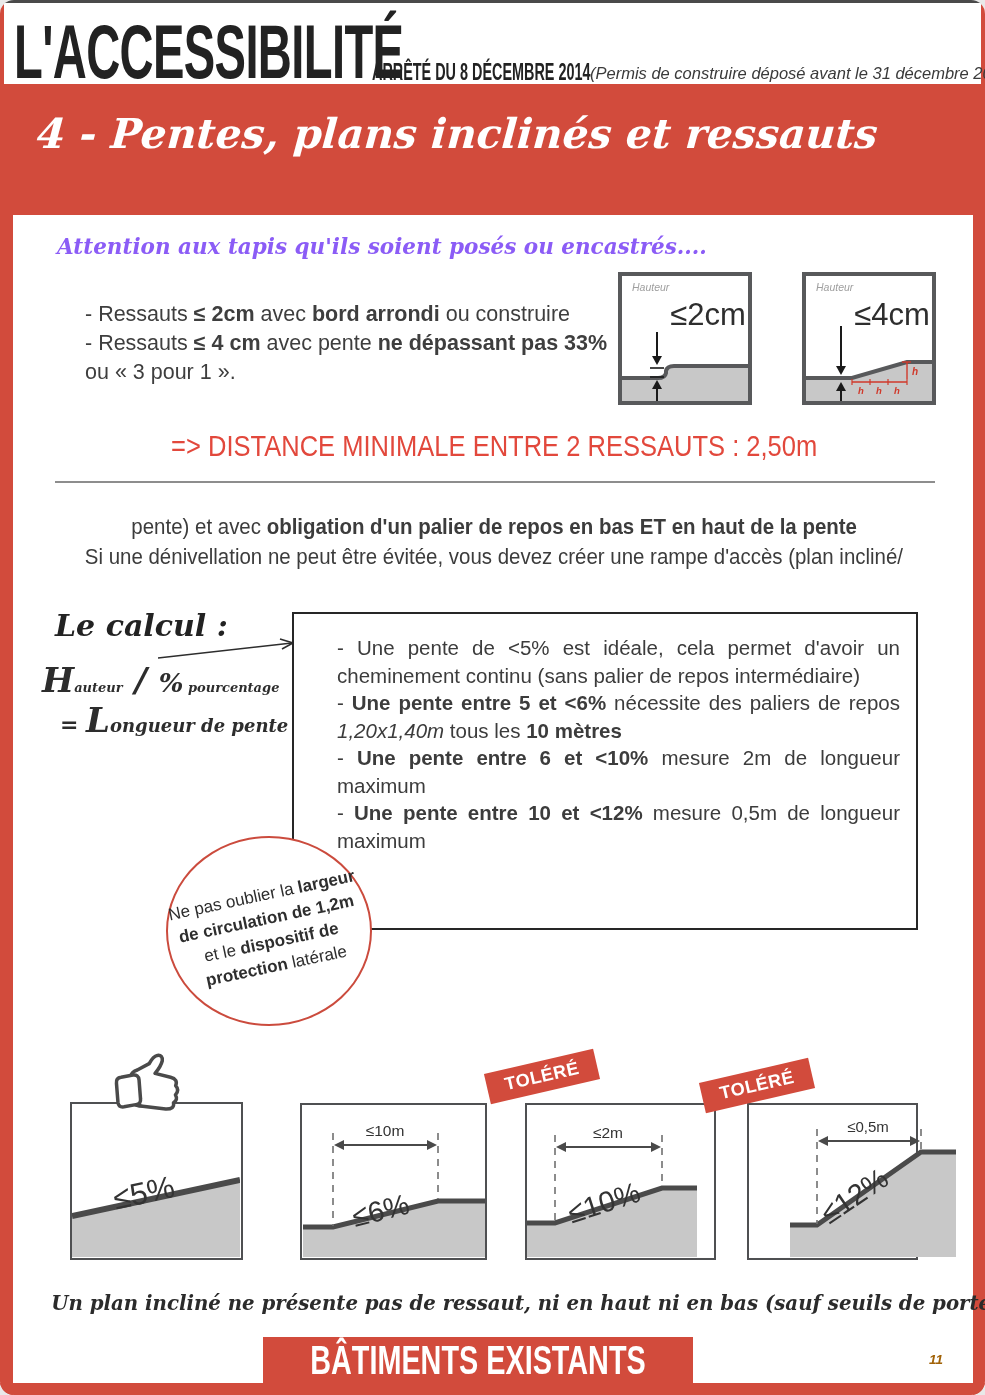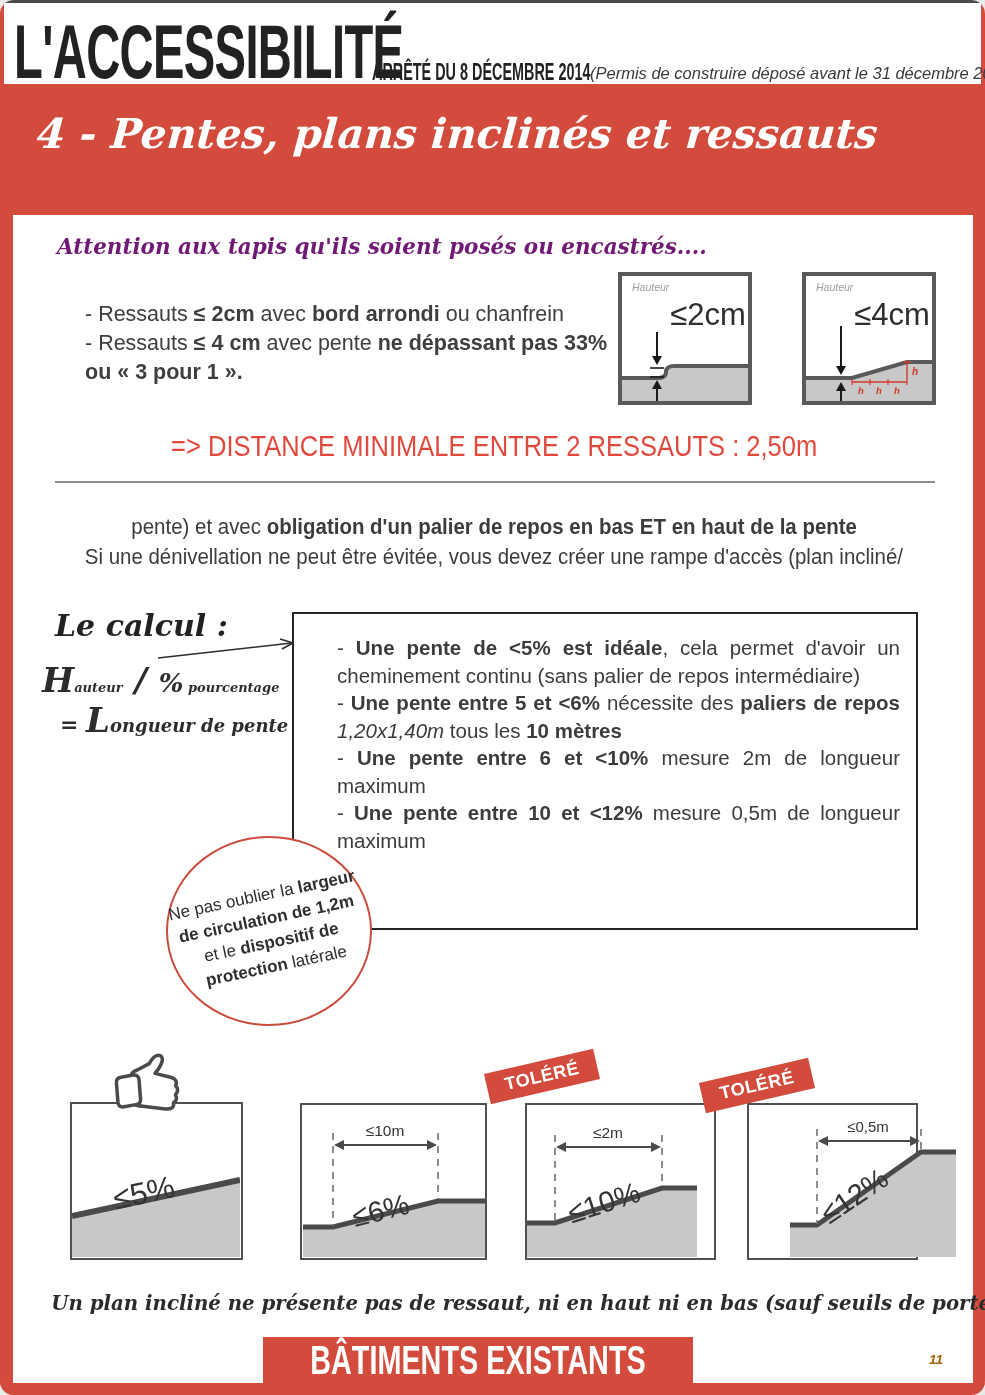--- a/index.html
+++ b/index.html
@@ -12,21 +12,21 @@
   
   .main-title{left:14px;top:8px;font-size:76px;font-weight:bold;color:#222;
               letter-spacing:-1px;transform:scaleX(.62);transform-origin:left top;white-space:nowrap;}
   .decree{left:372px;top:58px;font-size:24px;font-weight:bold;color:#222;
           transform:scaleX(.60);transform-origin:left top;white-space:nowrap;}
   .decree-note{left:590px;top:64px;font-size:16.5px;font-style:italic;color:#3a3a3a;white-space:nowrap;}
 
   .banner{left:13px;top:84px;width:972px;height:131px;}
   .banner-text{left:24px;top:26px;font-size:41px;color:#fff;transform:skewX(-4deg);white-space:nowrap;}
 
-  .attention{left:57px;top:234px;font-size:21.5px;color:#701a75;white-space:nowrap;font-style:italic;}
+  .attention{left:57px;top:234px;font-size:21.5px;color:#8b5cf6;white-space:nowrap;font-style:italic;}
   .ressaut-lines{left:85px;top:300px;font-size:21.5px;line-height:29px;color:#3e3e3e;white-space:nowrap;}
 
   .hbox{border:4px solid #58595b;background:#fff;width:134px;height:133px;box-sizing:border-box;}
   svg text{font-family:"Liberation Sans",sans-serif;}
 
   .distance-wrap{left:15px;top:430px;width:958px;text-align:center;}
   .distance{display:inline-block;font-size:29px;color:#e2483c;transform:scaleX(.88);white-space:nowrap;}
 
   .divider{left:55px;top:481px;width:880px;height:2px;background:#8d8d8d;}
 
@@ -75,23 +75,23 @@
   <div class="abs main-title">L'ACCESSIBILITÉ</div>
   <div class="abs decree">ARRÊTÉ DU 8 DÉCEMBRE 2014</div>
   <div class="abs decree-note">(Permis de construire déposé avant le 31 décembre 2006)</div>
 
   <div class="abs red banner">
     <div class="abs banner-text script">4 - Pentes, plans inclinés et ressauts</div>
   </div>
 
   <div class="abs attention script">Attention aux tapis qu'ils soient posés ou encastrés....</div>
   <div class="abs ressaut-lines">
-    <div><span>- Ressauts </span><span style="font-weight: bold;">≤ 2cm</span><span> avec </span><span style="font-weight: bold;">bord arrondi</span><span> ou chanfrein</span></div>
+    <div><span>- Ressauts </span><span style="font-weight: bold;">≤ 2cm</span><span> avec </span><span style="font-weight: bold;">bord arrondi</span><span> ou construire</span></div>
     <div><span>- Ressauts </span><span style="font-weight: bold;">≤ 4 cm</span><span> avec pente </span><span style="font-weight: bold;">ne dépassant pas 33%</span></div>
-    <div><span style="font-weight: bold;">ou « 3 pour 1 ».</span></div>
+    <div><span style="font-weight: normal;">ou « 3 pour 1 ».</span></div>
   </div>
 
   <div class="abs hbox" style="left:618px;top:272px;">
     <svg width="126" height="125" viewBox="0 0 126 125">
       <path d="M0,102 L36,102 Q43,102 44,97 L44,95 Q45,90 52,90 L126,90 L126,125 L0,125 Z" fill="#c8c8c8"></path>
       <path d="M0,102 L36,102 Q43,102 44,97 L44,95 Q45,90 52,90 L126,90" fill="none" stroke="#58595b" stroke-width="4"></path>
       <line x1="35" y1="56" x2="35" y2="82" stroke="#1a1a1a" stroke-width="2"></line>
       <polygon points="35,89 30,80 40,80" fill="#1a1a1a"></polygon>
       <line x1="35" y1="125" x2="35" y2="111" stroke="#1a1a1a" stroke-width="2"></line>
       <polygon points="35,104 30,113 40,113" fill="#1a1a1a"></polygon>
@@ -143,22 +143,22 @@
   </div>
   <div class="abs calc-f calc-f2">
     <span class="eq">= </span><span class="big">L</span><span class="rest">ongueur de pente</span>
   </div>
   <svg class="abs" style="left:156px;top:636px;" width="142" height="26" viewBox="0 0 142 26">
     <line x1="2" y1="22" x2="136" y2="7" stroke="#2d2d2d" stroke-width="1.6"></line>
     <path d="M124,3 L137,7 L126,13" fill="none" stroke="#2d2d2d" stroke-width="1.6"></path>
   </svg>
 
   <div class="abs rules-box">
-    <p class="rule"><span>- </span><span style="font-weight: bold;">Une pente de &lt;5% est idéale</span><span>, cela permet d'avoir un cheminement continu (sans palier de repos intermédiaire)</span></p>
-    <p class="rule"><span>- </span><span style="font-weight: bold;">Une pente entre 5 et &lt;6%</span><span> nécessite des </span><span style="font-weight: bold; margin-top: 32px;">paliers de repos</span><span> </span><span style="font-style: italic;">1,20x1,40m</span><span>  tous les </span><span style="font-weight: bold;">10 mètres</span></p>
+    <p class="rule"><span>- </span><span style="font-weight: normal;">Une pente de &lt;5% est idéale</span><span>, cela permet d'avoir un cheminement continu (sans palier de repos intermédiaire)</span></p>
+    <p class="rule"><span>- </span><span style="font-weight: bold;">Une pente entre 5 et &lt;6%</span><span> nécessite des </span><span style="font-weight: normal; margin-top: 32px;">paliers de repos</span><span> </span><span style="font-style: italic;">1,20x1,40m</span><span>  tous les </span><span style="font-weight: bold;">10 mètres</span></p>
     <p class="rule"><span>- </span><span style="font-weight: bold;">Une pente entre 6 et &lt;10%</span><span> mesure 2m de longueur maximum</span></p>
     <p class="rule"><span>- </span><span style="font-weight: bold;">Une pente entre 10 et &lt;12%</span><span> mesure 0,5m de longueur maximum</span></p>
   </div>
 
   <div class="abs circle">
     <div class="circle-inner">
       <div><span>Ne pas oublier la </span><span style="font-weight: bold;">largeur</span></div>
       <div><span style="font-weight: bold;">de circulation de 1,2m</span></div>
       <div><span>et le </span><span style="font-weight: bold;">dispositif de</span></div>
       <div><span style="font-weight: bold;">protection</span><span> latérale</span></div>

